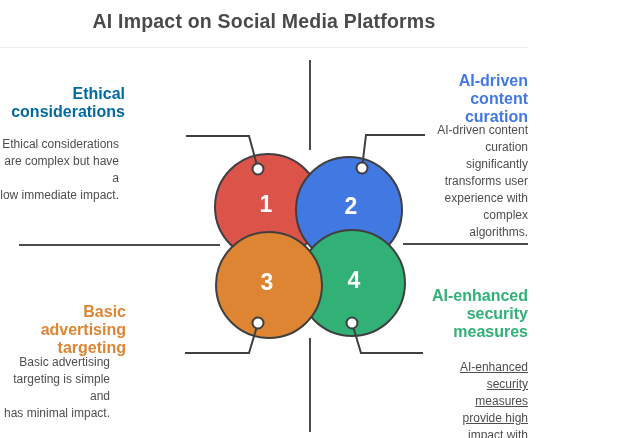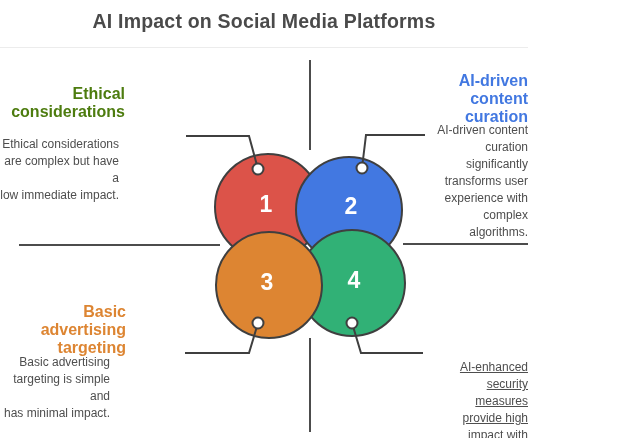--- a/index.html
+++ b/index.html
@@ -106,38 +106,41 @@
     </g>
 
     <g text-anchor="middle">
       <text class="num-label" x="266" y="212">1</text>
       <text class="num-label" x="351" y="214">2</text>
       <text class="num-label" x="267" y="290">3</text>
       <text class="num-label" x="354" y="288">4</text>
     </g>
   </svg>
 
-  <div id="q1-header" class="q-header align-right" style="color: #4d7c0f;">Ethical
+  <div id="q1-header" class="q-header align-right" style="color: #0369a1;">Ethical
 considerations</div>
   <div id="q1-desc" class="q-desc align-right">Ethical considerations
 are complex but have a
 low immediate impact.</div>
 
   <div id="q2-header" class="q-header align-left" style="color: rgb(66, 120, 225);">AI-driven content
 curation</div>
   <div id="q2-desc" class="q-desc align-left">AI-driven content
 curation significantly
 transforms user
 experience with
 complex algorithms.</div>
 
   <div id="q3-header" class="q-header align-right" style="color: rgb(221, 133, 50);">Basic advertising
 targeting</div>
   <div id="q3-desc" class="q-desc align-right">Basic advertising
 targeting is simple and
 has minimal impact.</div>
 
+  <div id="q4-header" class="q-header align-left" style="color: rgb(49, 177, 118);">AI-enhanced
+security
+measures</div>
   <div id="q4-desc" class="q-desc align-left">AI-enhanced security
 measures provide high
 impact with moderate
 complexity.</div>
 
 </div>
 
 </body></html>

